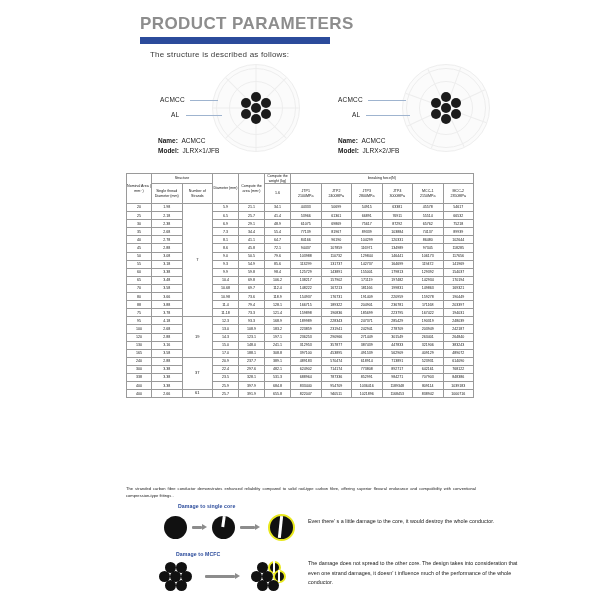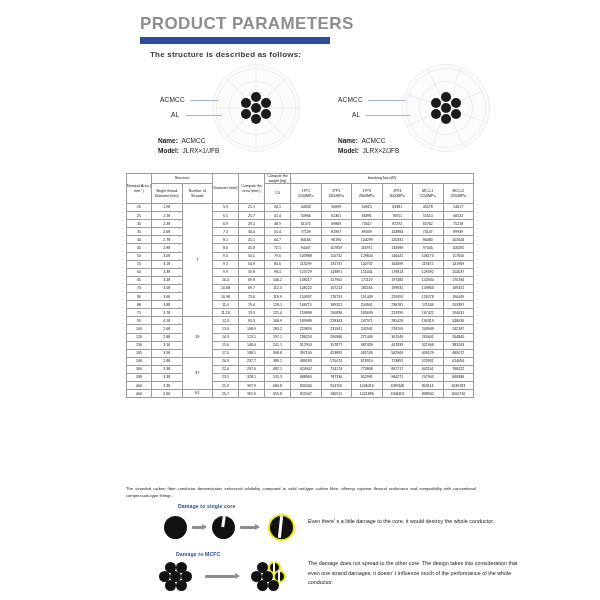--- a/index.html
+++ b/index.html
@@ -20,21 +20,21 @@
     font-size:17px;font-weight:bold;letter-spacing:.4px;
     color:#8d8d8d;
     font-family:"Liberation Sans", sans-serif;
   }
   .title-rule{
     position:absolute;left:140px;top:37px;width:190px;height:7px;
     background:#2b4b9b;
   }
   .subtitle{
     position:absolute;left:150px;top:50px;
-    font-size:8px;color:#3a3a3a;letter-spacing:.2px;font-weight:bold;
+    font-size:8px;color:#3a3a3a;letter-spacing:.2px;
   }
 
   
   .diagrams{position:absolute;left:0;top:62px;width:600px;height:108px;}
   .diag{position:absolute;top:0;width:230px;height:108px;}
   .diag.left{left:140px;}
   .diag.right{left:330px;}
   .wheel{
     position:absolute;left:72px;top:2px;width:86px;height:86px;
     border-radius:50%;

